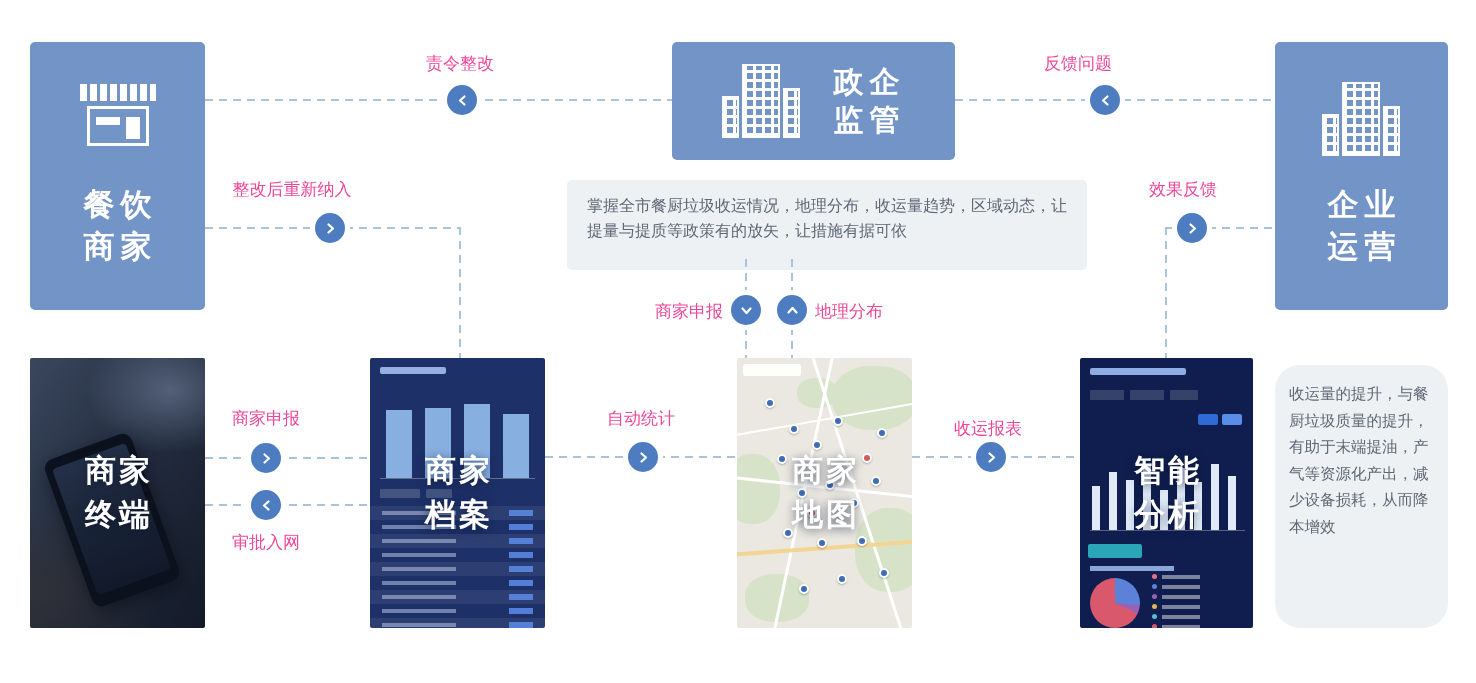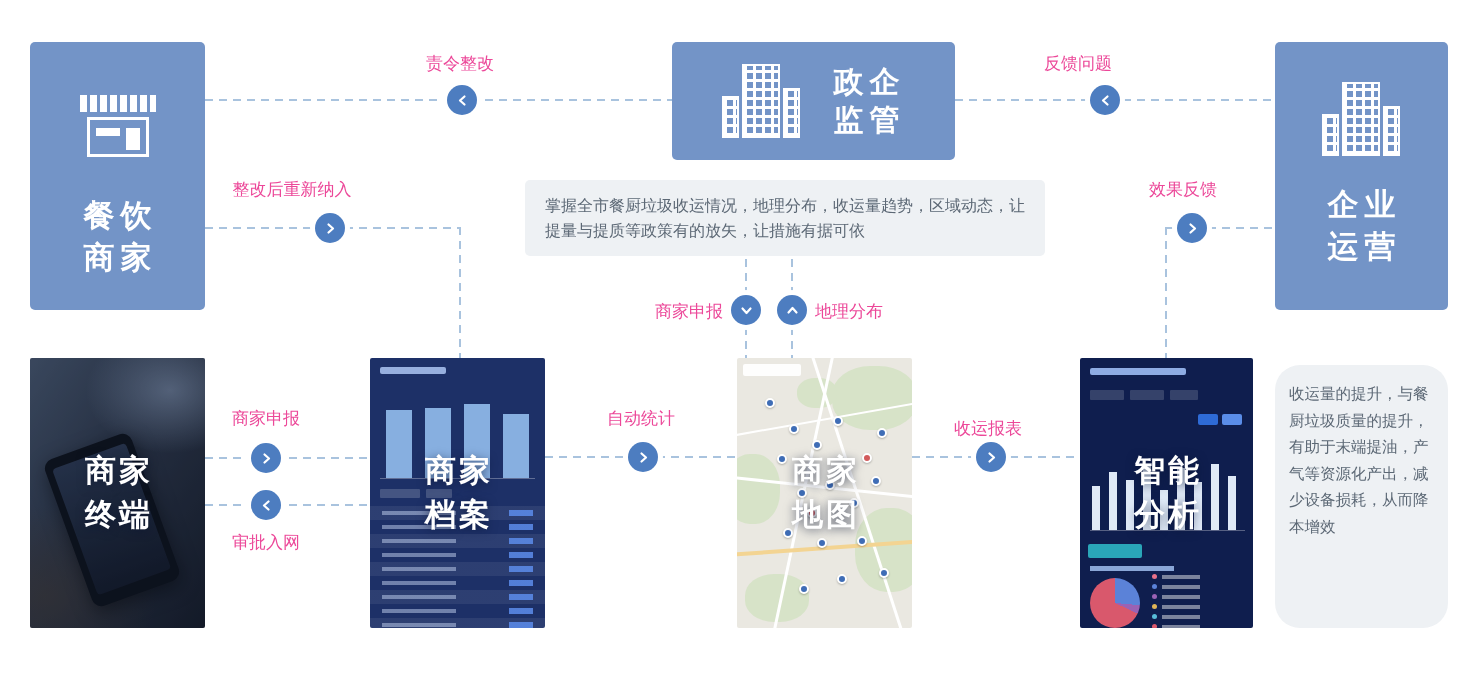--- a/index.html
+++ b/index.html
@@ -102,21 +102,21 @@
       background:conic-gradient(#5b82d8 0 95deg,#9a62b4 95deg 115deg,#d9586c 115deg 360deg); }
   .leg-row { position:absolute; left:72px; height:9px; display:flex; align-items:center; gap:5px; }
   .leg-dot { width:5px; height:5px; border-radius:50%; }
   .leg-bar { width:38px; height:4px; background:rgba(255,255,255,.45); }
 </style>
 </head>
 <body>
 
 <div class="stage">
 
-  <div class="abs card" style="left:30px;top:42px;width:175px;height:268px;padding-top:53px;">
+  <div class="abs card" style="left:30px;top:42px;width:175px;height:268px;padding-top:42px;">
     <div class="store-icon">
       <div class="store-awning"></div>
       <div class="store-body">
         <div class="store-slot"></div>
         <div class="store-door"></div>
       </div>
     </div>
     <div class="card-title" style="margin-top:38px;">
       <div>餐饮</div>
       <div>商家</div>
@@ -174,21 +174,21 @@
 
   <div class="abs hline" style="left:1166px;top:227px;width:109px;"></div>
   <div class="abs vline" style="left:1165px;top:227px;height:131px;"></div>
   <div class="abs lbl center-x" style="left:1183px;top:178px;">效果反馈</div>
   <div class="abs chev" style="left:1177px;top:213px;">
     <svg width="13" height="13" viewBox="0 0 13 13">
         <polyline points="4.5,2.5 9,6.5 4.5,10.5" fill="none" stroke="#fff" stroke-width="2.2" stroke-linecap="round" stroke-linejoin="round"></polyline>
       </svg>
   </div>
 
-  <div class="abs gbox gbox-main" style="left:525px;top:180px;width:520px;height:76px;">
+  <div class="abs gbox gbox-main" style="left:567px;top:180px;width:520px;height:90px;">
     <span>掌握全市餐厨垃圾收运情况，地理分布，收运量趋势，区域动态，让提量与提质等政策有的放矢，让措施有据可依</span>
   </div>
 
   <div class="abs vline" style="left:745px;top:259px;height:34px;"></div>
   <div class="abs vline" style="left:791px;top:259px;height:34px;"></div>
   <div class="abs vline" style="left:745px;top:327px;height:31px;"></div>
   <div class="abs vline" style="left:791px;top:327px;height:31px;"></div>
 
   <div class="abs lbl" style="left:723px;top:300px;transform:translateX(-100%);">商家申报</div>
   <div class="abs chev down" style="left:731px;top:295px;">

